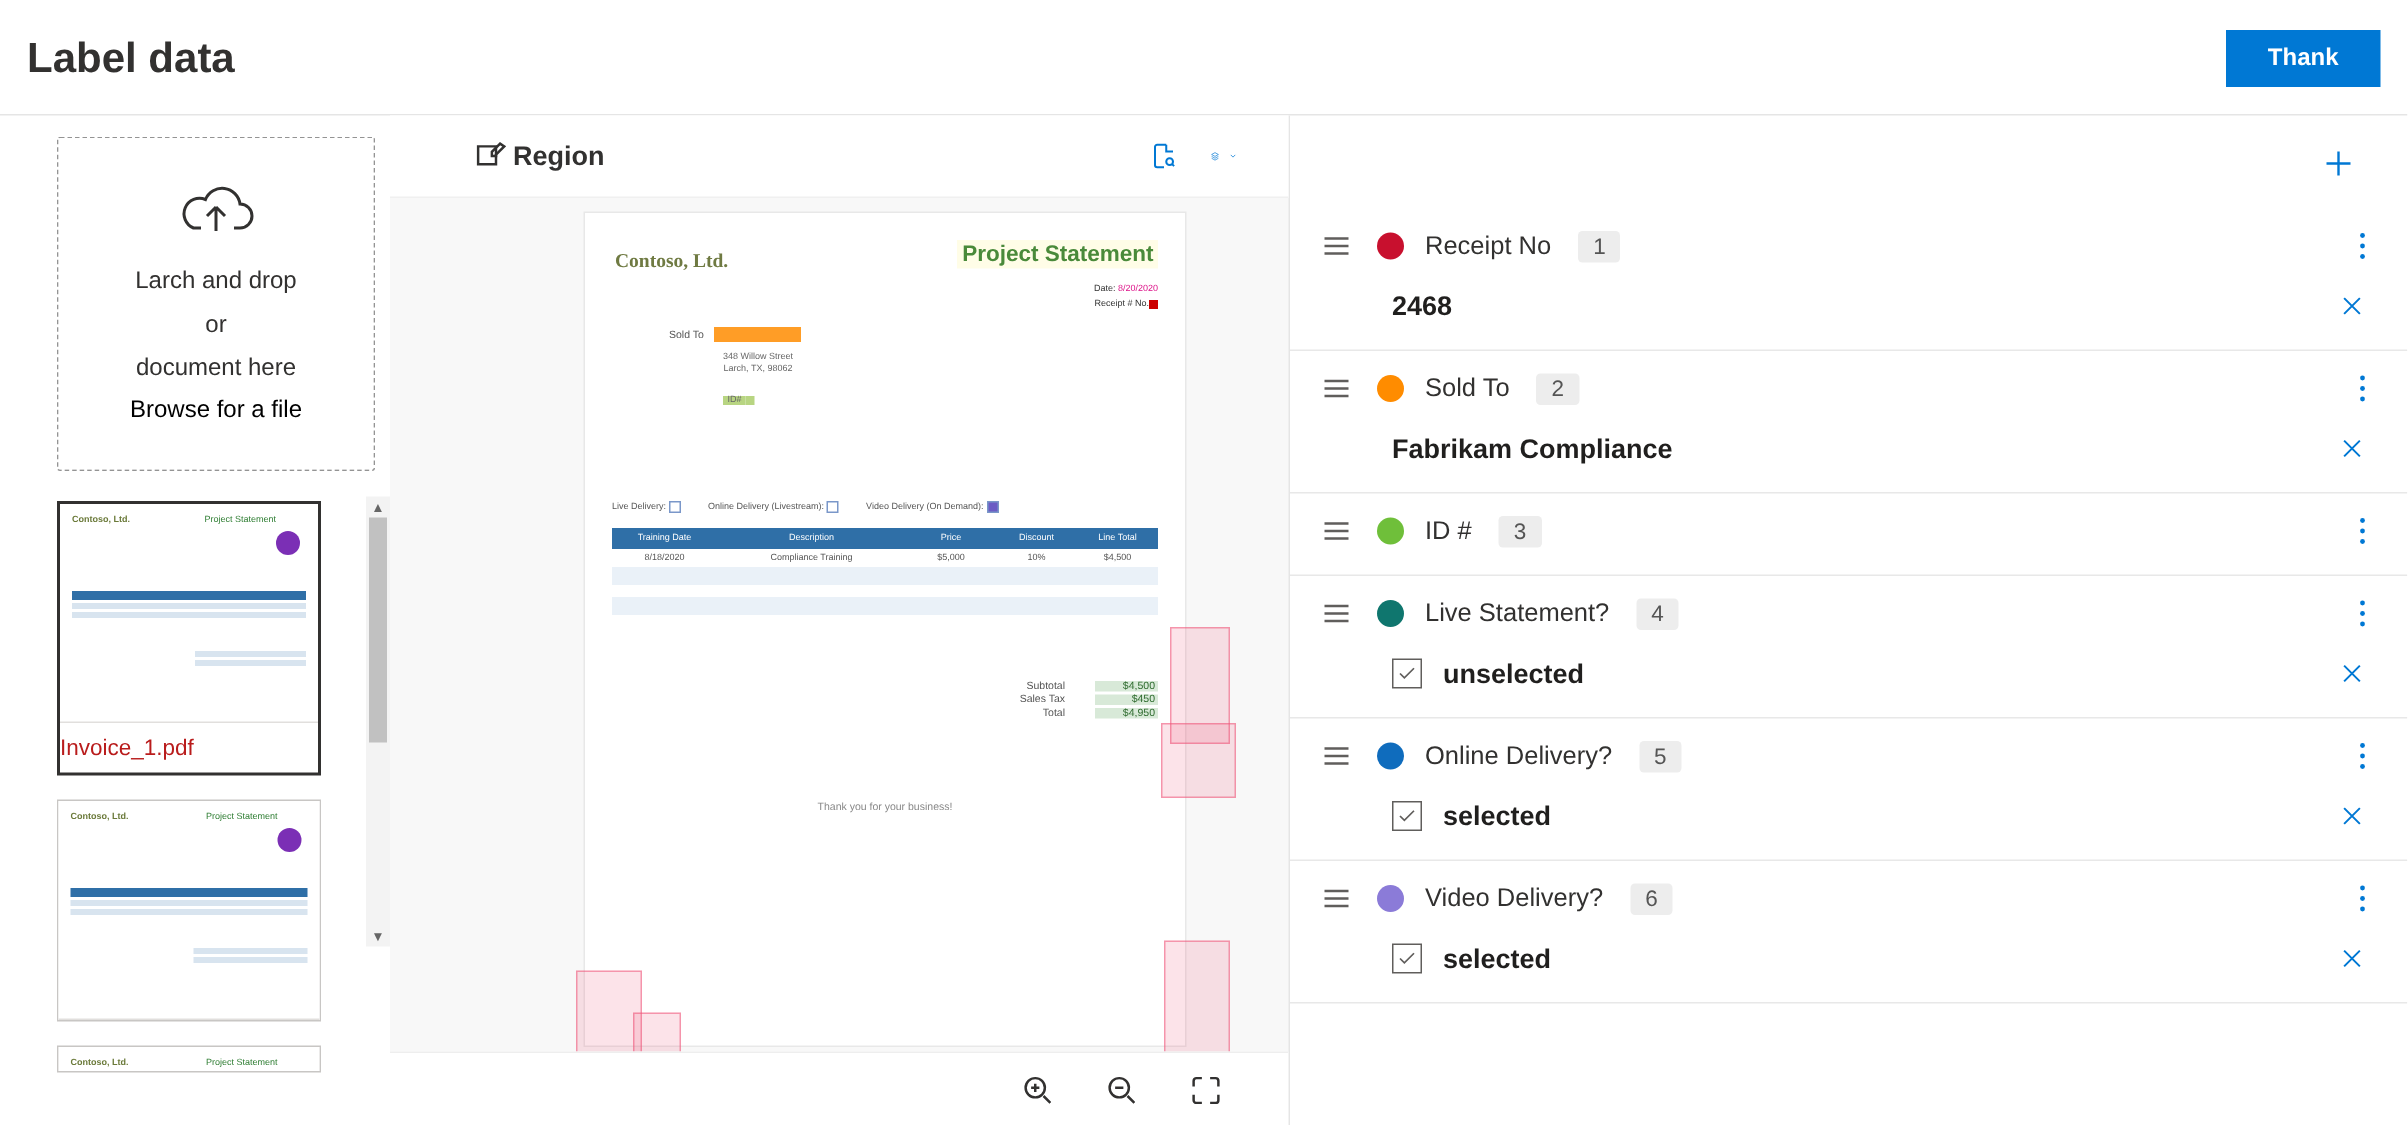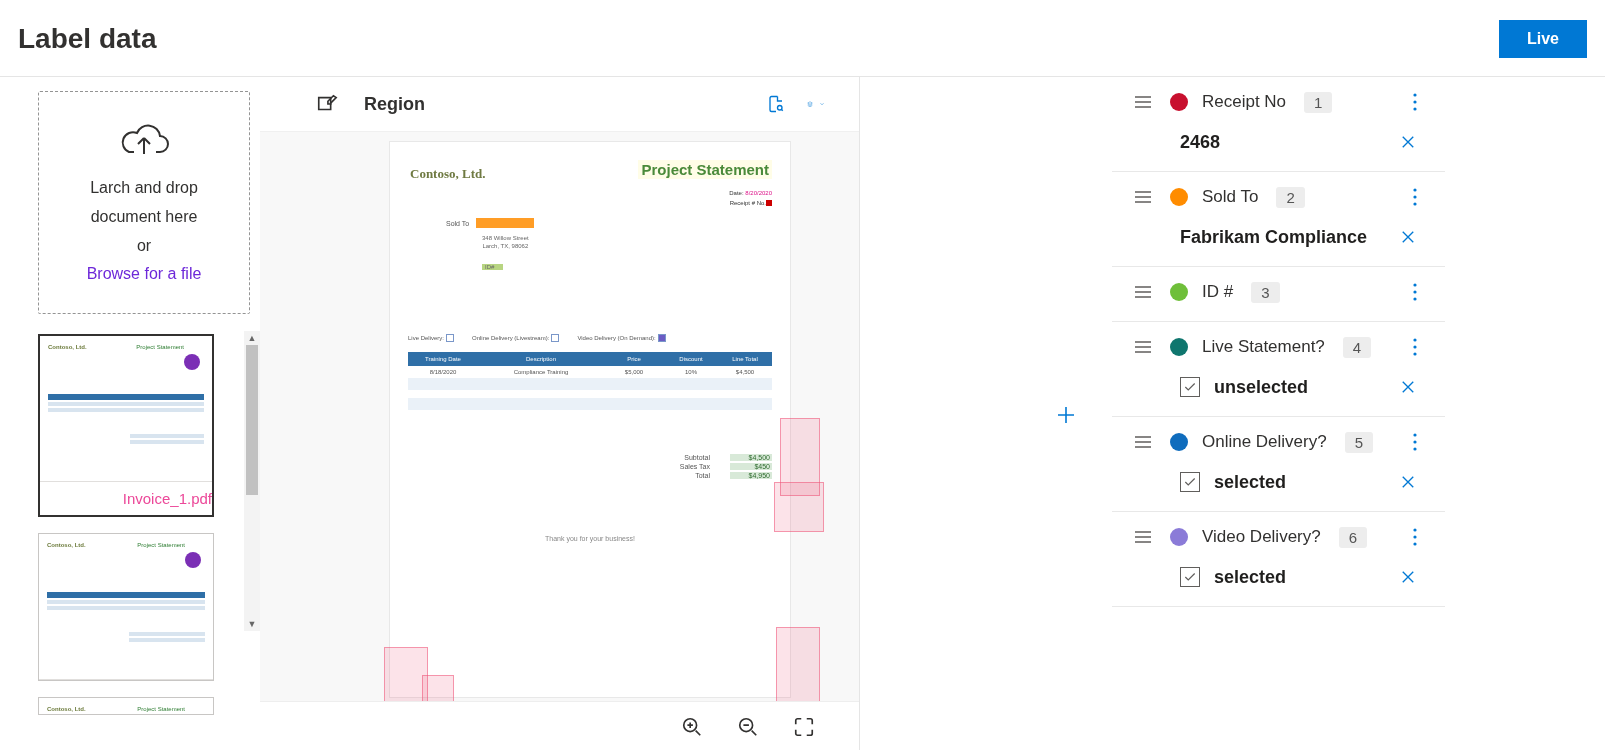--- a/index.html
+++ b/index.html
@@ -18,49 +18,49 @@
 .main { display: flex; height: calc(750px - 76px); }
 
 
 .left-panel { width: 260px; padding: 14px 10px 0 38px; overflow-y: auto; position: relative; }
 .dropzone {
   border: 1.5px dashed #949494; border-radius: 2px; padding: 30px 16px 24px;
   text-align: center; color: #323130; font-size: 16px; line-height: 1.8;
   margin-bottom: 20px;
 }
 .dropzone svg { display: block; margin: 0 auto 12px; }
-.dropzone a { color: #6d28d9; text-decoration: none; }
+.dropzone a { color: #000000; text-decoration: none; }
 .thumb-card {
   border: 1px solid #c8c6c4; margin-bottom: 16px; background: #fff; width: 176px;
 }
 .thumb-card.active { border: 2px solid #323130; }
 .thumb-preview {
   height: 146px; background: #fff; position: relative; overflow: hidden;
   border-bottom: 1px solid #e1dfdd; padding: 6px;
 }
 .thumb-preview .dot {
   position: absolute; top: 18px; right: 12px; width: 16px; height: 16px;
   border-radius: 50%;
 }
 .tp-title { position:absolute; top:8px; right:28px; font-size:6px; color:#2e7d32;}
 .tp-logo { position:absolute; top:8px; left:8px; font-size:6px; font-weight:bold; color:#6b7a3a;}
 .tp-bar { position:absolute; left:8px; right:8px; height:6px; background:#2f6fa7; }
 .tp-bar2 { position:absolute; left:8px; right:8px; height:4px; background:#d8e4ef; }
-.thumb-name { padding: 8px 0; text-align: right; font-size: 15px; color: #ec4899; }
+.thumb-name { padding: 8px 0; text-align: left; font-size: 15px; color: #b91c1c; }
 .scroll-track { position:absolute; right:0; top:254px; width:16px; height:300px; background:#f3f3f3;}
 .scroll-thumb { position:absolute; top:14px; left:2px; width:12px; height:150px; background:#c1c1c1;}
 .scroll-arrow { position:absolute; left:0; width:16px; height:14px; font-size:9px; text-align:center; color:#666; line-height:14px;}
 
 
 .center-panel { flex: 1; display: flex; flex-direction: column; background:#f8f8f8; border-right: 1px solid #e5e5e5; }
 .center-toolbar {
   background: #fff; display: flex; align-items: center; padding: 14px 30px 14px 56px;
   gap: 14px; border-bottom:1px solid #f0f0f0;
 }
-.region-btn { display: flex; align-items: center; gap: 26px; font-size: 18px; font-weight:600; color:#323130;}
+.region-btn { display: flex; align-items: center; gap: 4px; font-size: 18px; font-weight:600; color:#323130;}
 .tb-spacer { flex:1; }
 .tb-icon { color:#0078d4; width:26px; height:26px; display:flex; align-items:center; justify-content:center;}
 .tb-icon svg { width:22px; height:22px; }
 .canvas-area { flex:1; position: relative; overflow:hidden; padding: 10px 20px 0 130px;}
 .doc {
   width: 400px; height: 555px; background:#fff; margin:0; position:relative;
   box-shadow: 0 0 0 1px #e8e8e8; font-size:8px; color:#333;
 }
 .doc .logo{ position:absolute; top:24px; left:20px; font-family:Georgia,serif; font-weight:bold; font-size:13px; color:#6f7a42;}
 .doc .ptitle{ position:absolute; top:18px; right:18px; font-size:15px; color:#4a8a3a; font-weight:600; background:#fffde7; padding:1px 3px;}
@@ -80,21 +80,21 @@
 .doc .tblr.alt{ background:#eaf1f8;}
 .doc .totals{ position:absolute; right:18px; top:312px; font-size:7px; color:#555; text-align:right;}
 .doc .totals .row{ display:flex; gap:20px; justify-content:flex-end; margin-bottom:2px;}
 .doc .totals .val{ width:42px; background:#d8e9d8; color:#2e6b2e; text-align:right; padding-right:2px;}
 .doc .thanks{ position:absolute; bottom:155px; left:0; right:0; text-align:center; font-size:7px; color:#888;}
 .pinkbox{ position:absolute; background:rgba(239,83,120,.16); border:1px solid rgba(239,83,120,.55);}
 .zoom-bar{ position:absolute; bottom:0; left:0; right:0; height:50px; background:#fff; display:flex; align-items:center; justify-content:flex-end; gap:26px; padding-right:40px; border-top:1px solid #eee;}
 .zoom-bar .zi{ color:#323130; }
 
 
-.right-panel { width: 745px; display:flex; flex-direction:row; overflow-y:auto;justify-content:center;}
+.right-panel { width: 745px; display:flex; flex-direction:column; overflow-y:auto;}
 .right-header { display:flex; justify-content:flex-end; padding:16px 30px 14px; }
 .add-btn svg{ color:#0078d4; width:24px; height:24px;}
 .label-item { border-bottom:1px solid #e8e8e8; padding:12px 24px 16px 18px;}
 .label-row1 { display:flex; align-items:center; gap:14px;}
 .drag-handle svg{ width:18px; height:14px; color:#605e5c;}
 .color-dot{ width:18px; height:18px; border-radius:50%;}
 .label-name{ font-size:17px; color:#323130; flex:0 0 auto;}
 .idx-badge{ background:#ededed; color:#555; border-radius:3px; padding:2px 10px; font-size:15px; margin-left:4px;}
 .row-spacer{ flex:1;}
 .more-btn svg{ width:4px; height:18px; color:#0078d4;}
@@ -104,34 +104,34 @@
 .sel-icon svg{ width:14px; height:14px; color:#605e5c;}
 .del-x svg{ width:18px; height:18px; color:#0078d4;}
 
 .icon-btn{ background:none; border:none; cursor:pointer; display:flex; align-items:center; justify-content:center; padding:4px;}
 </style>
 </head>
 <body>
 
 <div class="header">
   <h1>Label data</h1>
-  <button class="train-btn">Live</button>
+  <button class="train-btn">Thank</button>
 </div>
 
 <div class="main">
 
   <div class="left-panel">
     <div class="dropzone">
       <svg width="52" height="40" viewBox="0 0 52 40" fill="none" stroke="#323130" stroke-width="2">
         <path d="M38 30h4a8 8 0 0 0 0-16 12 12 0 0 0-23-3A9 9 0 0 0 11 30h5"></path>
         <path d="M26 32V16m0 0l-6 6m6-6l6 6"></path>
       </svg>
       <div>Larch and drop</div>
+      <div>or</div>
       <div>document here</div>
-      <div>or</div>
       <a href="#">Browse for a file</a>
     </div>
 
     <div id="thumbs">
         <div class="thumb-card active">
     <div class="thumb-preview">
       <div class="tp-logo">Contoso, Ltd.</div>
       <div class="tp-title">Project Statement</div>
       <div class="dot" style="background:#7b2fb5"></div>
       <div class="tp-bar" style="top:58px;"></div>

